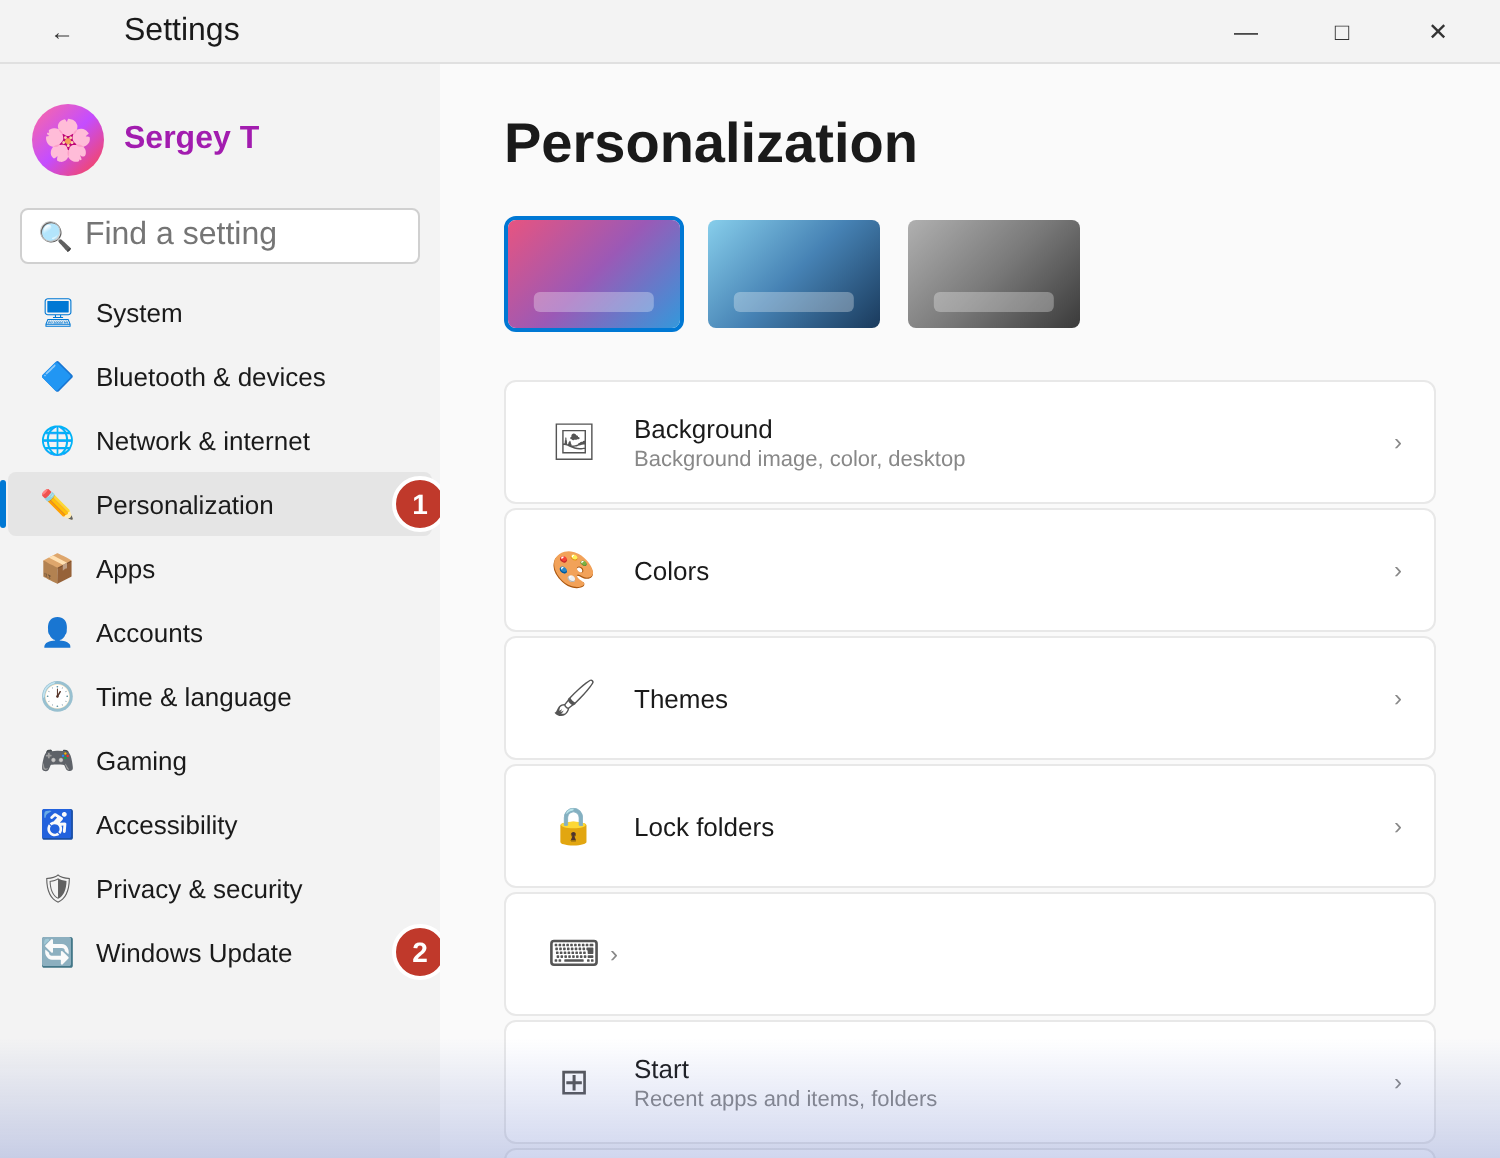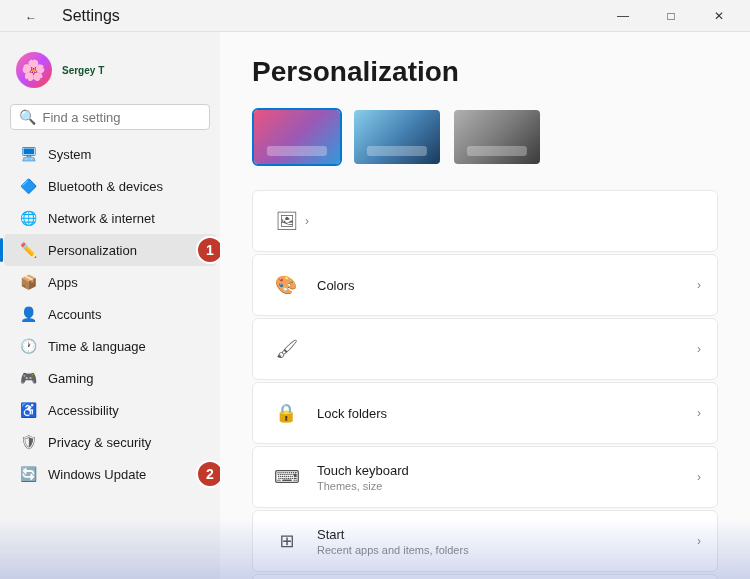--- a/index.html
+++ b/index.html
@@ -78,40 +78,40 @@
       background: linear-gradient(135deg, #ff6b9d, #c44dff, #ff4444);
       display: flex;
       align-items: center;
       justify-content: center;
       overflow: hidden;
     }
     .avatar-flower {
       font-size: 20px;
     }
     .user-name {
-      font-size: 10px;
+      font-size: 16px;
       font-weight: 600;
-      color: #14532d;
+      color: #a21caf;
     }
 
     .search-box {
       margin: 0 10px 8px 10px;
       display: flex;
       align-items: center;
       background: #fff;
       border: 1px solid #d0d0d0;
       border-radius: 4px;
       padding: 4px 8px;
       gap: 6px;
     }
     .search-box input {
       border: none;
       outline: none;
       background: transparent;
-      font-size: 13px;
+      font-size: 16px;
       color: #0f766e;
       width: 100%;
     }
     .search-icon-svg {
       color: #666;
       font-size: 14px;
     }
 
     .nav-item {
       display: flex;
@@ -400,52 +400,53 @@
         <div class="thumb-content thumb-3">
           <div class="thumb-bar"></div>
         </div>
       </div>
     </div>
 
     <div class="settings-list">
 
       <div class="settings-item">
         <div class="settings-item-icon">🖼</div>
+        <div class="settings-item-text">
+          <div class="settings-item-title">Background</div>
+          <div class="settings-item-desc">Background image, color, desktop</div>
+        </div>
         <span class="settings-item-chevron">›</span>
       </div>
 
       <div class="settings-item">
         <div class="settings-item-icon">🎨</div>
         <div class="settings-item-text">
           <div class="settings-item-title">Colors</div>
         </div>
         <span class="settings-item-chevron">›</span>
       </div>
 
       <div class="settings-item">
         <div class="settings-item-icon">🖌</div>
         <div class="settings-item-text">
+          <div class="settings-item-title">Themes</div>
         </div>
         <span class="settings-item-chevron">›</span>
       </div>
 
       <div class="settings-item">
         <div class="settings-item-icon">🔒</div>
         <div class="settings-item-text">
           <div class="settings-item-title">Lock folders</div>
         </div>
         <span class="settings-item-chevron">›</span>
       </div>
 
       <div class="settings-item">
         <div class="settings-item-icon">⌨</div>
-        <div class="settings-item-text">
-          <div class="settings-item-title">Touch keyboard</div>
-          <div class="settings-item-desc">Themes, size</div>
-        </div>
         <span class="settings-item-chevron">›</span>
       </div>
 
       <div class="settings-item">
         <div class="settings-item-icon">⊞</div>
         <div class="settings-item-text">
           <div class="settings-item-title">Start</div>
           <div class="settings-item-desc">Recent apps and items, folders</div>
         </div>
         <span class="settings-item-chevron">›</span>

